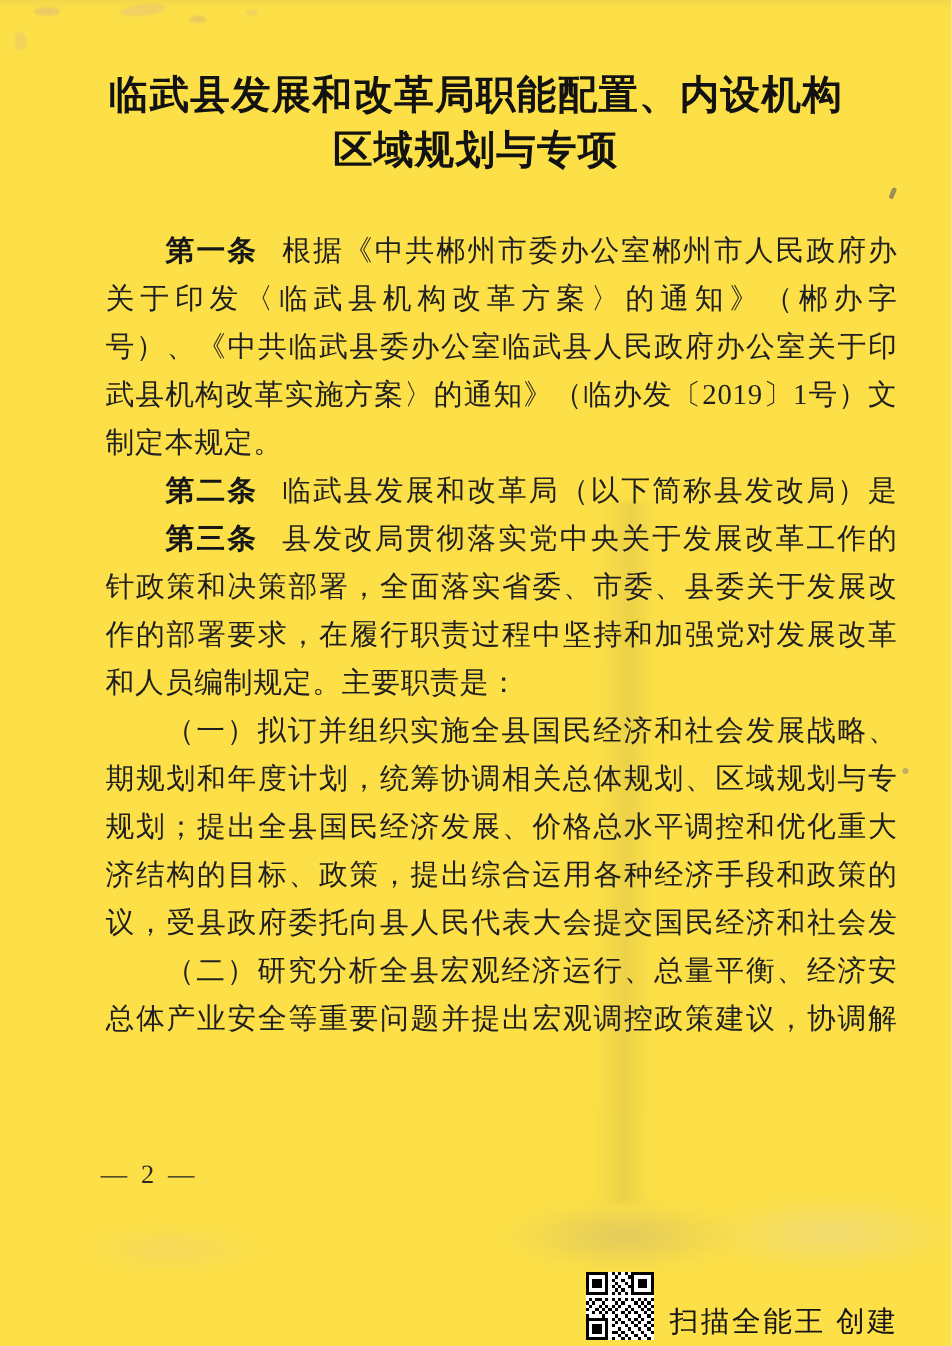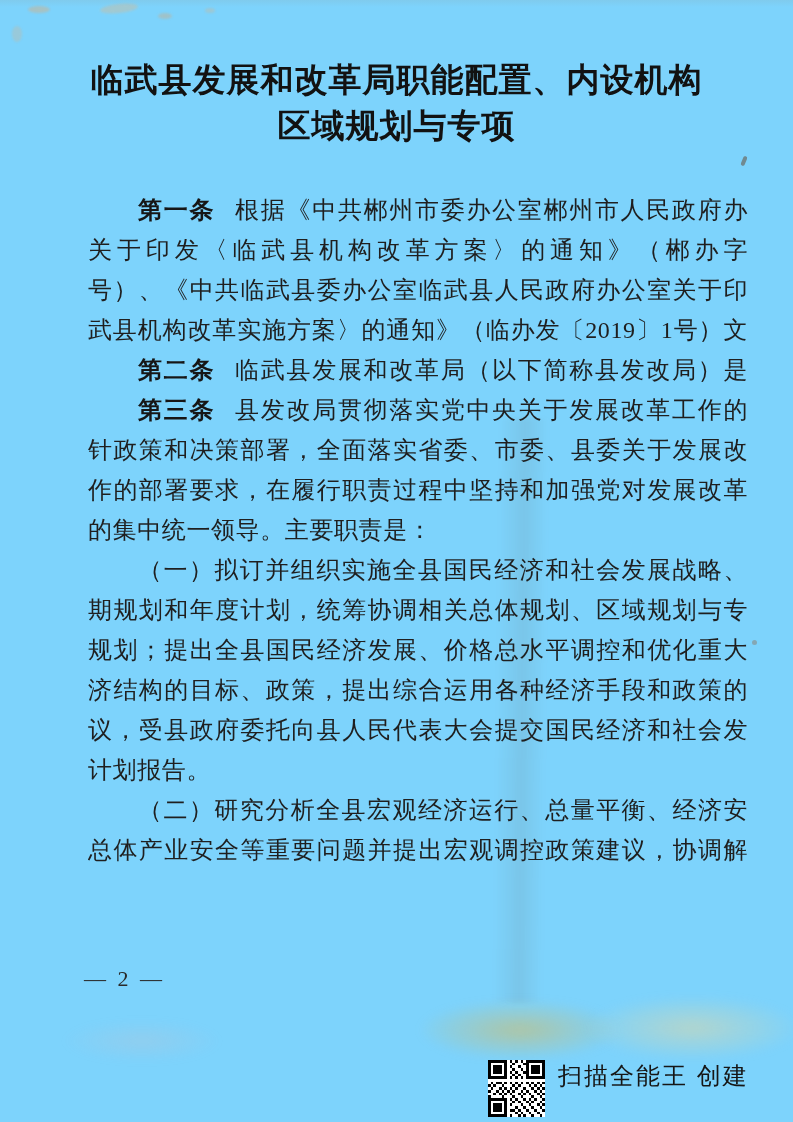--- a/index.html
+++ b/index.html
@@ -1,18 +1,18 @@
 <!DOCTYPE html>
 <html><head>
 <meta charset="utf-8">
 <style>
   html,body{margin:0;padding:0;background:#e8e8e8;}
   .page{
     position:relative;width:793px;height:1122px;margin:0 auto;
-    background:#7dd3fc;overflow:hidden;
+    background:#fde047;overflow:hidden;
     font-family:"Liberation Serif","DejaVu Serif",serif;color:#1f1f1f;
   }
   
   .edge-top{position:absolute;top:0;left:0;right:0;height:7px;
     background:linear-gradient(rgba(150,130,105,0.10),rgba(150,130,105,0));}
   .speck{position:absolute;border-radius:50%;filter:blur(1px);}
   .sp1{left:28px;top:6px;width:22px;height:7px;background:rgba(215,175,130,0.45);}
   .sp2{left:100px;top:4px;width:38px;height:9px;background:rgba(220,185,140,0.38);transform:rotate(-6deg);}
   .sp3{left:158px;top:13px;width:14px;height:6px;background:rgba(210,170,125,0.40);}
   .sp4{left:12px;top:26px;width:10px;height:16px;background:rgba(215,180,140,0.30);}
@@ -43,21 +43,21 @@
   }
   .line{height:40px;overflow:hidden;}
   .line.j{text-align:justify;text-align-last:justify;}
   .line.first{padding-left:50px;}
   .term{font-family:Liberation Serif, serif;font-weight:700;
     margin-right:20px;color:#161616;}
   .page-num{
     position:absolute;left:84px;top:966px;font-size:22px;letter-spacing:3px;color:#2a2a2a;
   }
   .footer{
-    position:absolute;left:488px;top:1060px;display:flex;align-items:flex-start;gap:13px;
+    position:absolute;left:488px;top:1060px;display:flex;align-items:flex-end;gap:13px;
   }
   .qr{width:57px;height:57px;display:block;}
   .footer-text{
     font-family:"Liberation Sans","DejaVu Sans",sans-serif;
     font-size:24px;letter-spacing:2px;color:#161616;white-space:nowrap;
   }
 </style>
 </head>
 <body>
 
@@ -82,38 +82,38 @@
   </div>
 
   <div class="body-text">
 
     <div class="line first j">
       <span class="term">第一条</span><span>根据《中共郴州市委办公室郴州市人民政府办公室</span>
     </div>
     <div class="line j">关于印发〈临武县机构改革方案〉的通知》（郴办字〔2019〕10</div>
     <div class="line j">号）、《中共临武县委办公室临武县人民政府办公室关于印发〈临</div>
     <div class="line j">武县机构改革实施方案〉的通知》（临办发〔2019〕1号）文件，</div>
+    <div class="line">制定本规定。</div>
 
     <div class="line first j">
       <span class="term">第二条</span><span>临武县发展和改革局（以下简称县发改局）是县政</span>
     </div>
 
     <div class="line first j">
       <span class="term">第三条</span><span>县发改局贯彻落实党中央关于发展改革工作的方</span>
     </div>
     <div class="line j">针政策和决策部署，全面落实省委、市委、县委关于发展改革工</div>
     <div class="line j">作的部署要求，在履行职责过程中坚持和加强党对发展改革工作</div>
-    <div class="line">的集中统一领导。主要职责是：</div>
+    <div class="line">和人员编制规定。主要职责是：</div>
 
     <div class="line first j">（一）拟订并组织实施全县国民经济和社会发展战略、中长</div>
     <div class="line j">期规划和年度计划，统筹协调相关总体规划、区域规划与专项</div>
     <div class="line j">规划；提出全县国民经济发展、价格总水平调控和优化重大经</div>
     <div class="line j">济结构的目标、政策，提出综合运用各种经济手段和政策的建</div>
     <div class="line j">议，受县政府委托向县人民代表大会提交国民经济和社会发展</div>
-    <div class="line">计划报告。</div>
 
     <div class="line first j">（二）研究分析全县宏观经济运行、总量平衡、经济安全和</div>
     <div class="line j">总体产业安全等重要问题并提出宏观调控政策建议，协调解决经</div>
   </div>
 
   <div class="page-num">— 2 —</div>
 
   <div class="footer">
     <svg class="qr" viewBox="0 0 21 21" shape-rendering="crispEdges" xmlns="http://www.w3.org/2000/svg">
       <rect x="0" y="0" width="21" height="21" fill="#fff"></rect>

